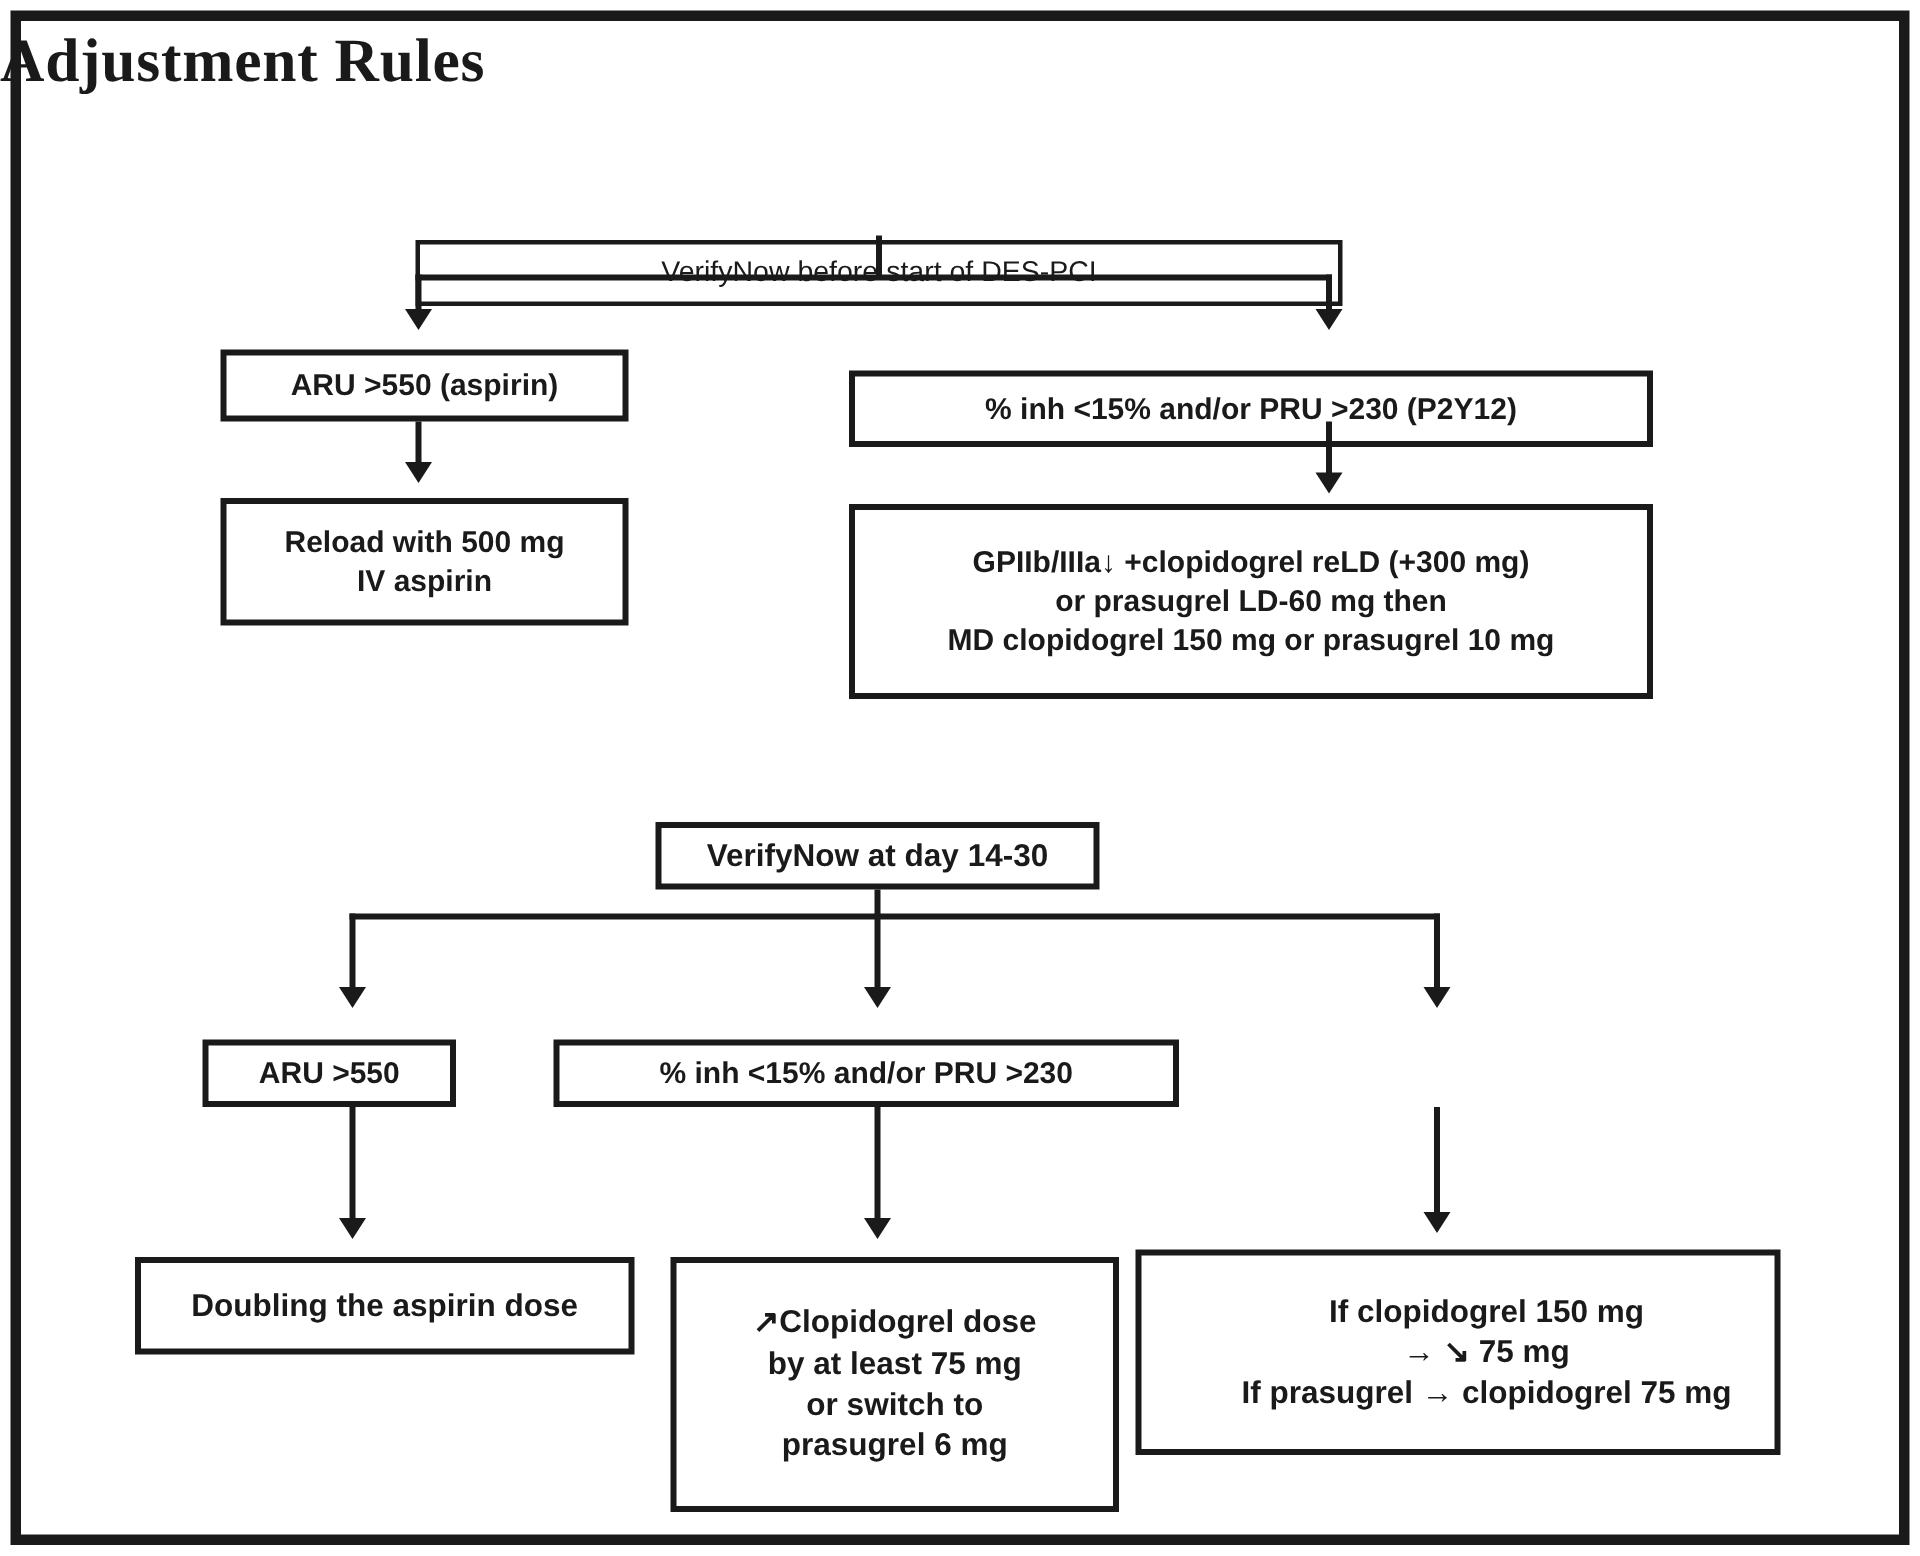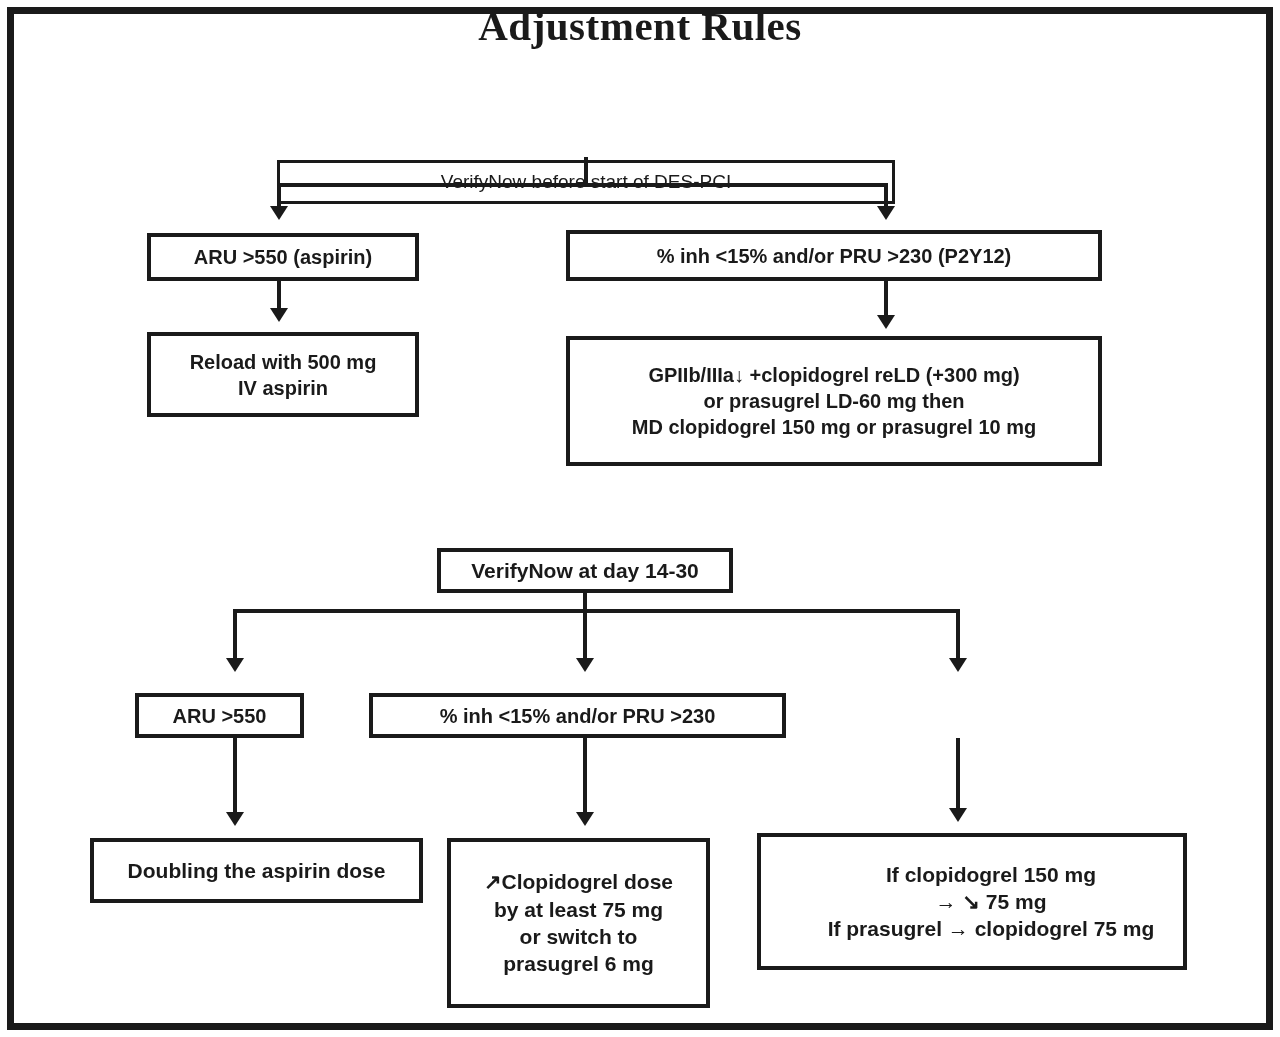--- a/index.html
+++ b/index.html
@@ -24,23 +24,23 @@
     top: 7px;
     width: 1266px;
     height: 1023px;
     border: 7px solid #1a1a1a;
     box-sizing: border-box;
     background: #ffffff;
   }
   #title {
     position: absolute;
     left: 0;
-    top: 2px;
+    top: 16px;
     width: 1280px;
-    text-align: center;
+    text-align: left;
     font-size: 41px;
     font-weight: bold;
     color: #1a1a1a;
     letter-spacing: 0.5px;
     font-family: "Liberation Serif", serif;
   }
   .node {
     position: absolute;
     box-sizing: border-box;
     border: 4px solid #1a1a1a;
@@ -104,21 +104,21 @@
 
   <div class="vline" style="left:884px; top:183px; height:29px;"></div>
   <div class="arrowhead" style="left:877px; top:206px;"></div>
 
   <div class="node" style="left:147px; top:233px; width:272px; height:48px; font-size:20px;">
     <div class="lines">
       <div>ARU &gt;550 (aspirin)</div>
     </div>
   </div>
 
-  <div class="node" style="left:566px; top:230px; width:536px; height:51px; font-size:20px;">
+  <div class="node" style="left:566px; top:247px; width:536px; height:51px; font-size:20px;">
     <div class="lines">
       <div>% inh &lt;15% and/or PRU &gt;230 (P2Y12)</div>
     </div>
   </div>
 
   <div class="vline" style="left:277px; top:281px; height:33px;"></div>
   <div class="arrowhead" style="left:270px; top:308px;"></div>
 
   <div class="vline" style="left:884px; top:281px; height:40px;"></div>
   <div class="arrowhead" style="left:877px; top:315px;"></div>
@@ -178,21 +178,21 @@
 
   <div class="vline" style="left:956px; top:738px; height:78px;"></div>
   <div class="arrowhead" style="left:949px; top:808px;"></div>
 
   <div class="node" style="left:90px; top:838px; width:333px; height:65px; font-size:21px;">
     <div class="lines">
       <div>Doubling the aspirin dose</div>
     </div>
   </div>
 
-  <div class="node" style="left:447px; top:838px; width:263px; height:170px; font-size:21px;">
+  <div class="node" style="left:447px; top:838px; width:299px; height:170px; font-size:21px;">
     <div class="lines">
       <div>↗Clopidogrel dose</div>
       <div>by at least 75 mg</div>
       <div>or switch to</div>
       <div>prasugrel 6 mg</div>
     </div>
   </div>
 
   <div class="node" style="left:757px; top:833px; width:430px; height:137px; font-size:21px;padding-left:44px;">
     <div class="lines">

